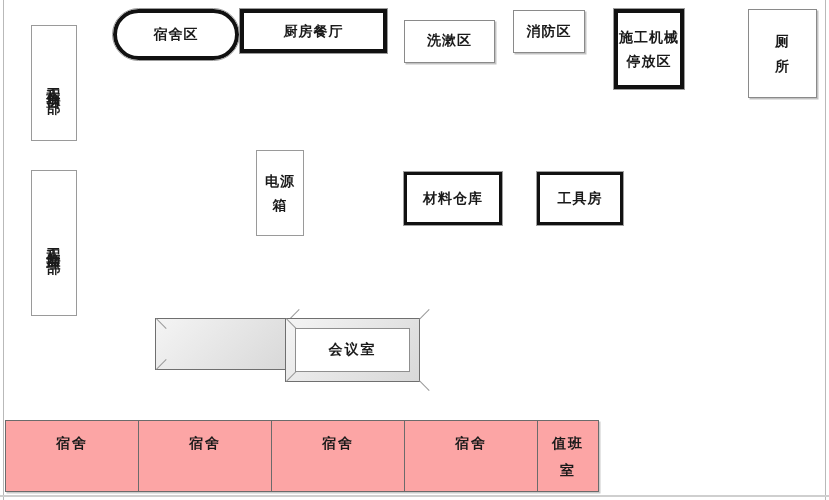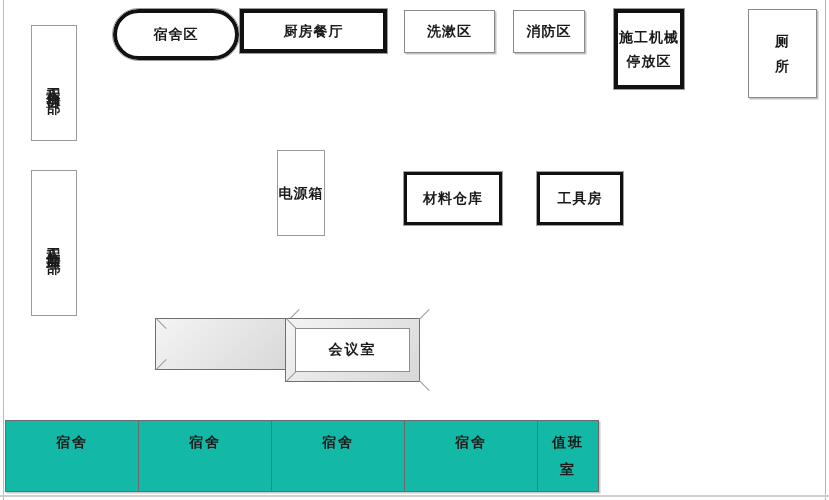--- a/index.html
+++ b/index.html
@@ -121,23 +121,22 @@
   
   #dorm-table {
     position: absolute;
     left: 5px;
     top: 420px;
     width: 594px;
     height: 72px;
     box-sizing: border-box;
     border: 1px solid #6b6b6b;
     display: flex;
-    background: #14b8a6;
+    background: #fca5a5;
     box-shadow: 1.5px 1.5px 0 rgba(150,150,150,0.5);
-    font-family: Liberation Serif, serif;
   }
   #dorm-table .cell {
     box-sizing: border-box;
     border-right: 1px solid #6b6b6b;
     display: flex;
     align-items: flex-start;
     justify-content: center;
     padding-top: 9px;
     font-size: 14px;
     font-weight: 700;
@@ -172,39 +171,39 @@
   </div>
 
   <div class="box b-round" style="left:113px; top:9px; width:126px; height:51px;">
     <span>宿舍区</span>
   </div>
 
   <div class="box b-heavy" style="left:240px; top:9px; width:147px; height:44px;">
     <span>厨房餐厅</span>
   </div>
 
-  <div class="box b-thin" style="left:404px; top:10px; width:91px; height:43px;">
+  <div class="box b-thin" style="left:404px; top:20px; width:91px; height:43px;font-family:Liberation Mono, monospace;">
     <span>洗漱区</span>
   </div>
 
   <div class="box b-thin" style="left:513px; top:10px; width:72px; height:43px;">
     <span>消防区</span>
   </div>
 
   <div class="box b-heavy" style="left:614px; top:9px; width:70px; height:80px; flex-direction:column;">
     <span>施工机械</span>
     <span>停放区</span>
   </div>
 
   <div class="box b-thin" style="left:748px; top:9px; width:69px; height:89px; flex-direction:column;">
     <span>厕</span>
     <span>所</span>
   </div>
 
-  <div class="box b-thin-plain" style="left:256px; top:150px; width:48px; height:86px; flex-direction:row;margin-left:21px;">
+  <div class="box b-thin-plain" style="left:256px; top:150px; width:48px; height:86px; flex-direction:column;">
     <span>电源</span>
     <span>箱</span>
   </div>
 
   <div class="box b-heavy3" style="left:404px; top:172px; width:98px; height:53px;">
     <span>材料仓库</span>
   </div>
 
   <div class="box b-heavy3" style="left:537px; top:172px; width:86px; height:53px;">
     <span>工具房</span>

